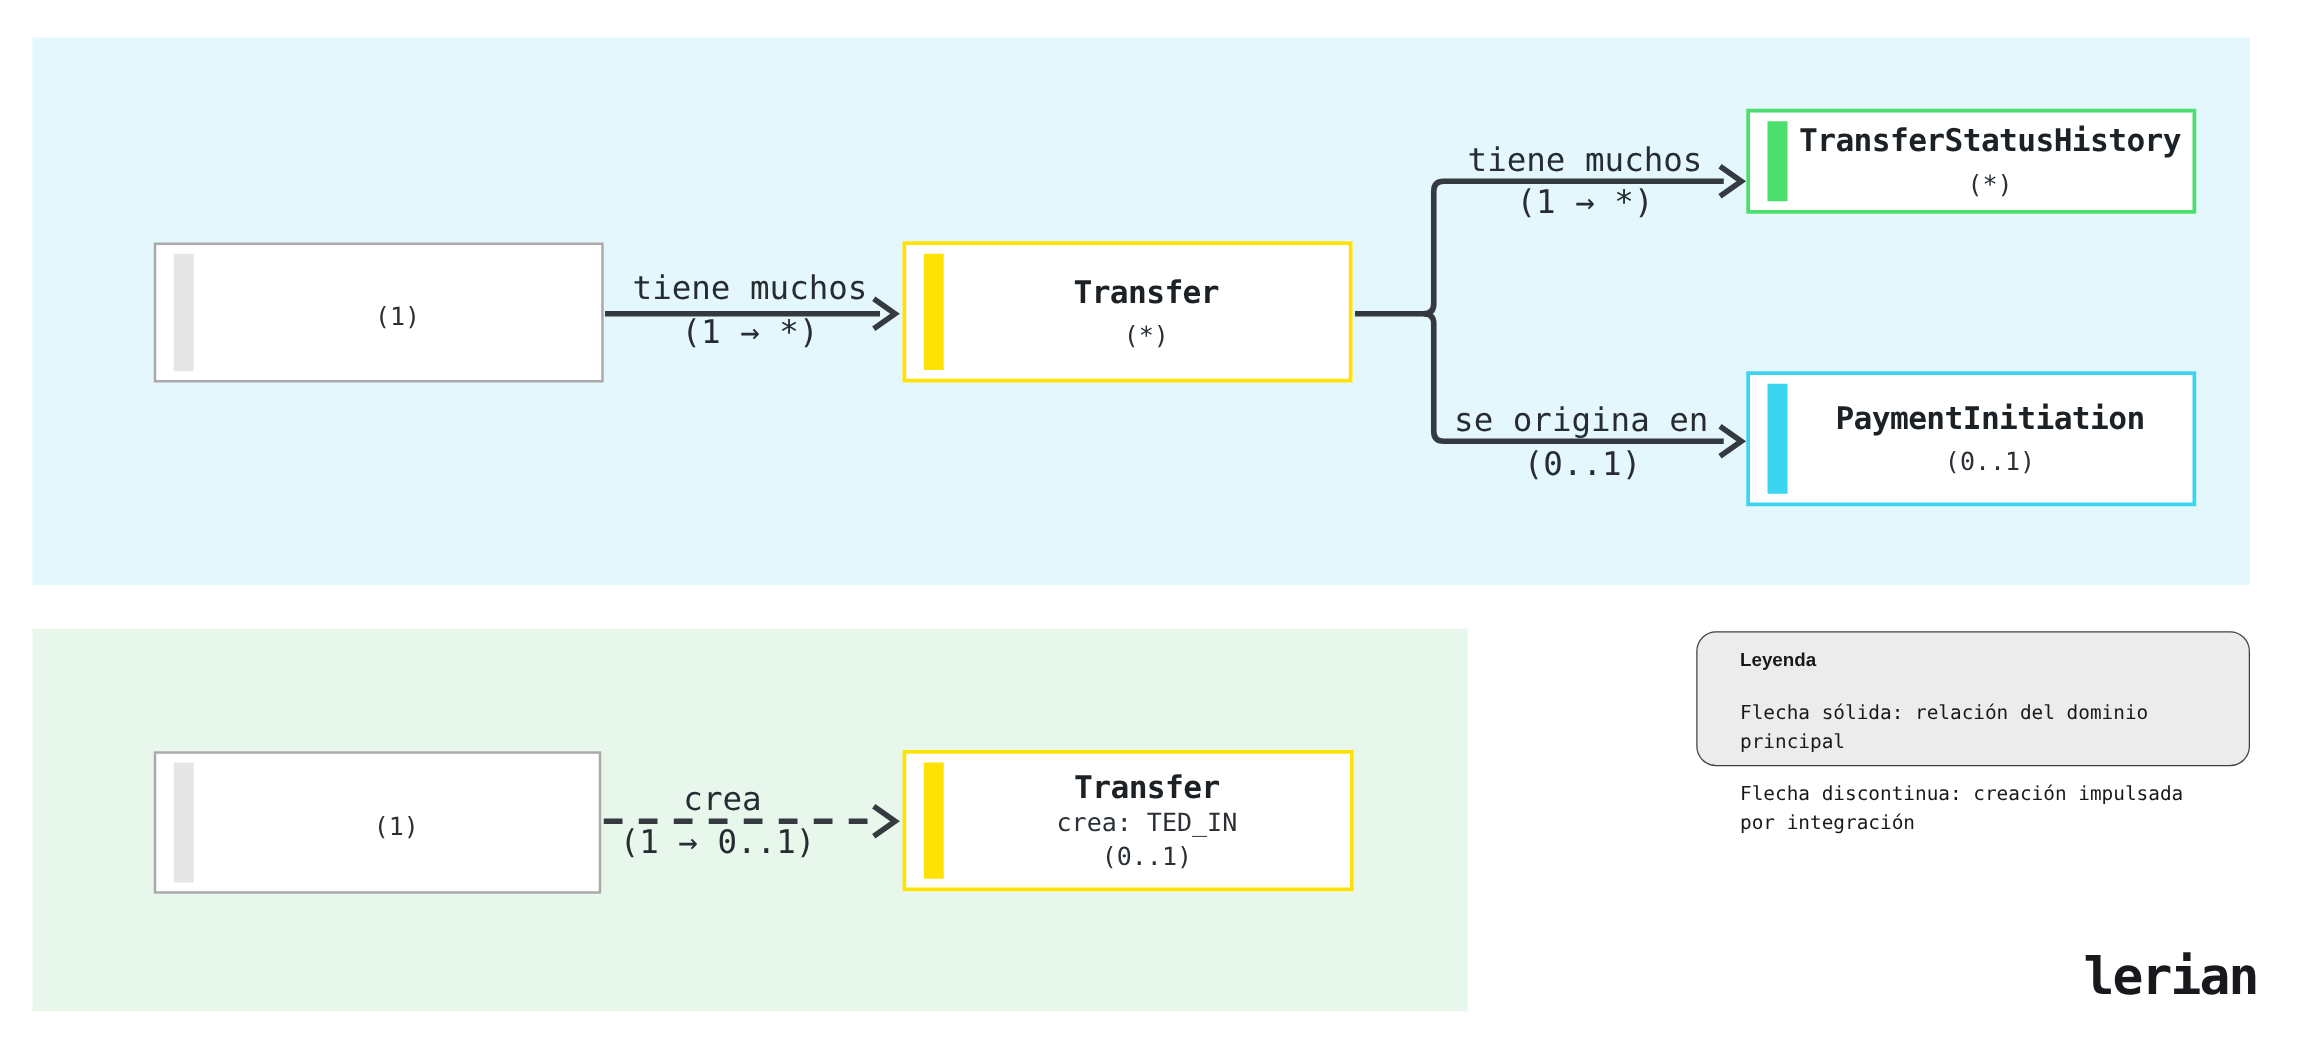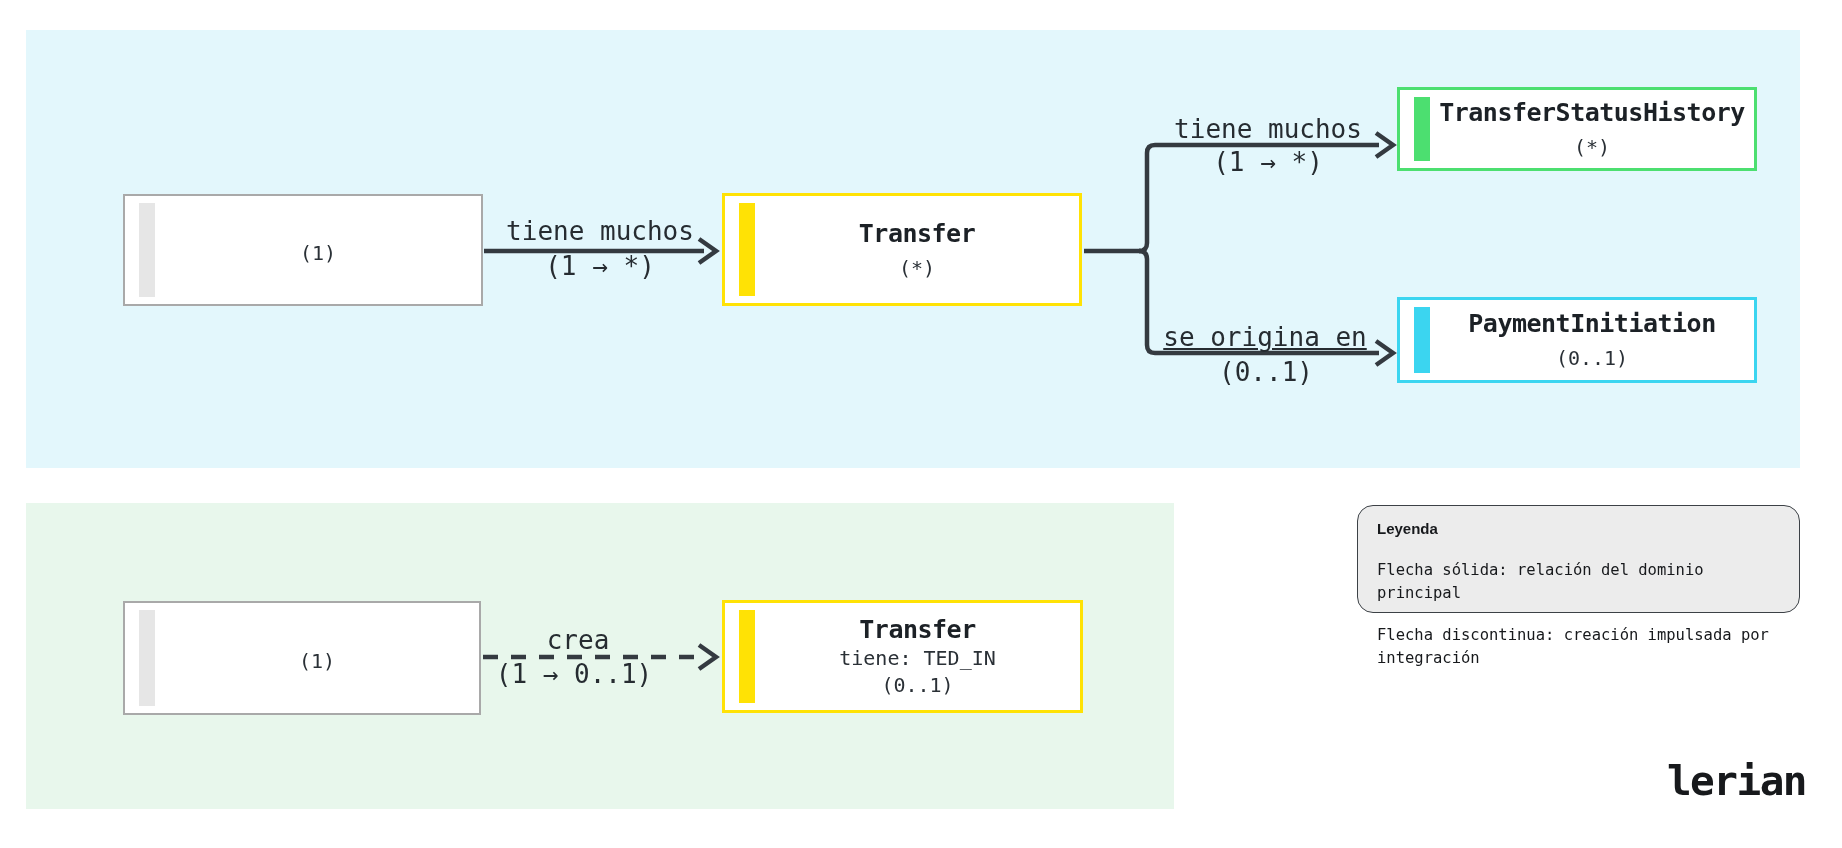--- a/index.html
+++ b/index.html
@@ -40,21 +40,21 @@
   .entity-sub.tight{margin-top:3px;}
 
   .rel-label{
     position:absolute;transform:translate(-50%,-50%);
     font-size:26px;white-space:nowrap;color:#262c31;
   }
 
   .legend{
     position:absolute;left:1357px;top:505px;width:443px;height:108px;box-sizing:border-box;
     background:var(--legend-bg,#ececec);border:1.5px solid #3c4146;border-radius:16px;
-    padding:12px 19px;
+    padding:12px 34px;
   }
   .legend-title{font-family:"Liberation Sans","DejaVu Sans",sans-serif;font-weight:bold;font-size:15px;line-height:21px;color:#17191c;}
   .legend-line{font-size:15.5px;line-height:22.5px;color:#17191c;margin-top:20px;}
 
   .logo{
     position:absolute;right:36px;top:757px;
     font-family:"DejaVu Sans Mono","Liberation Mono",monospace;
     font-weight:bold;font-size:41px;letter-spacing:-1.5px;color:#17191c;
   }
 </style>
@@ -82,21 +82,21 @@
     <path class="wire dashed" d="M 483 657 H 698"></path>
     <path class="head" d="M 699 645 L 716 657 L 699 669"></path>
   </svg>
 
   <div class="rel-label" style="left:600px;top:231px;">tiene muchos</div>
   <div class="rel-label" style="left:600px;top:266px;">(1 → *)</div>
 
   <div class="rel-label" style="left:1268px;top:129px;">tiene muchos</div>
   <div class="rel-label" style="left:1268px;top:162px;">(1 → *)</div>
 
-  <div class="rel-label" style="left:1265px;top:337px;text-decoration:underline;">se origina en</div>
+  <div class="rel-label" style="left:1265px;top:337px;">se origina en</div>
   <div class="rel-label" style="left:1266px;top:372px;">(0..1)</div>
 
   <div class="rel-label" style="left:578px;top:640px;">crea</div>
   <div class="rel-label" style="left:574px;top:674px;">(1 → 0..1)</div>
 
   <div class="entity gray" style="left:123px;top:194px;width:360px;height:112px;">
     <span class="bar"></span>
     <div class="entity-text">
       <div class="entity-sub">(1)</div>
     </div>
@@ -111,40 +111,40 @@
   </div>
 
   <div class="entity green" style="left:1397px;top:87px;width:360px;height:84px;">
     <span class="bar"></span>
     <div class="entity-text">
       <div class="entity-title">TransferStatusHistory</div>
       <div class="entity-sub">(*)</div>
     </div>
   </div>
 
-  <div class="entity cyan" style="left:1397px;top:297px;width:360px;height:86px;">
+  <div class="entity cyan" style="left:1397px;top:297px;width:360px;height:108px;">
     <span class="bar"></span>
     <div class="entity-text">
       <div class="entity-title">PaymentInitiation</div>
       <div class="entity-sub">(0..1)</div>
     </div>
   </div>
 
   <div class="entity gray" style="left:123px;top:601px;width:358px;height:114px;">
     <span class="bar"></span>
     <div class="entity-text">
       <div class="entity-sub">(1)</div>
     </div>
   </div>
 
   <div class="entity yellow" style="left:722px;top:600px;width:361px;height:113px;">
     <span class="bar"></span>
     <div class="entity-text">
       <div class="entity-title">Transfer</div>
-      <div class="entity-attr">tiene: TED_IN</div>
+      <div class="entity-attr">crea: TED_IN</div>
       <div class="entity-sub tight">(0..1)</div>
     </div>
   </div>
 
   <div class="legend">
     <div class="legend-title">Leyenda</div>
     <div class="legend-line">Flecha sólida: relación del dominio principal</div>
     <div class="legend-line">Flecha discontinua: creación impulsada por integración</div>
   </div>
 

